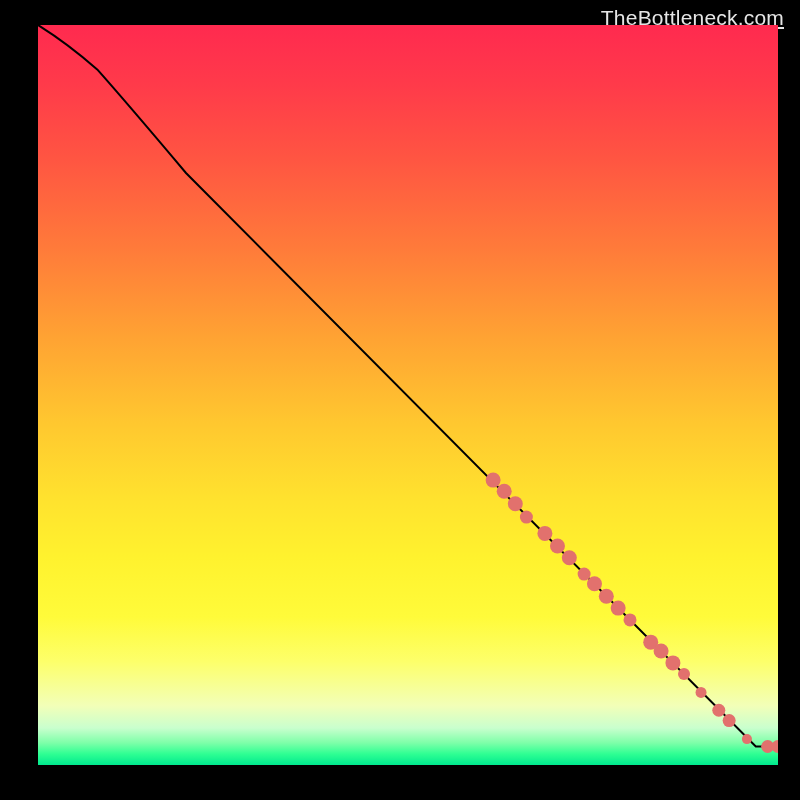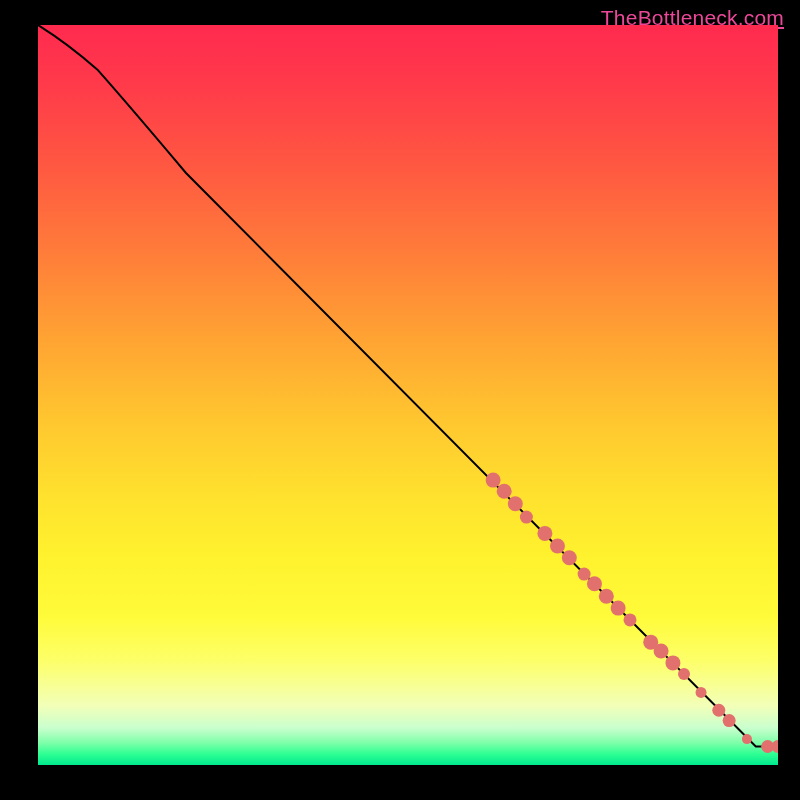--- a/index.html
+++ b/index.html
@@ -39,21 +39,21 @@
       #00e98e 100%
     );
     border-left: 3px solid #000;
     border-bottom: 3px solid #000;
     box-sizing: content-box;
   }
   .attr {
     position: absolute;
     top: 6px;
     right: 16px;
-    color: #ec4899;
+    color: #e5e5e5;
     font-family: Arial, Helvetica, sans-serif;
     font-size: 21px;
     letter-spacing: 0.2px;
     font-weight: 400;
     text-decoration: underline;
   }
   svg.overlay {
     position: absolute;
     left: 0;
     top: 0;

